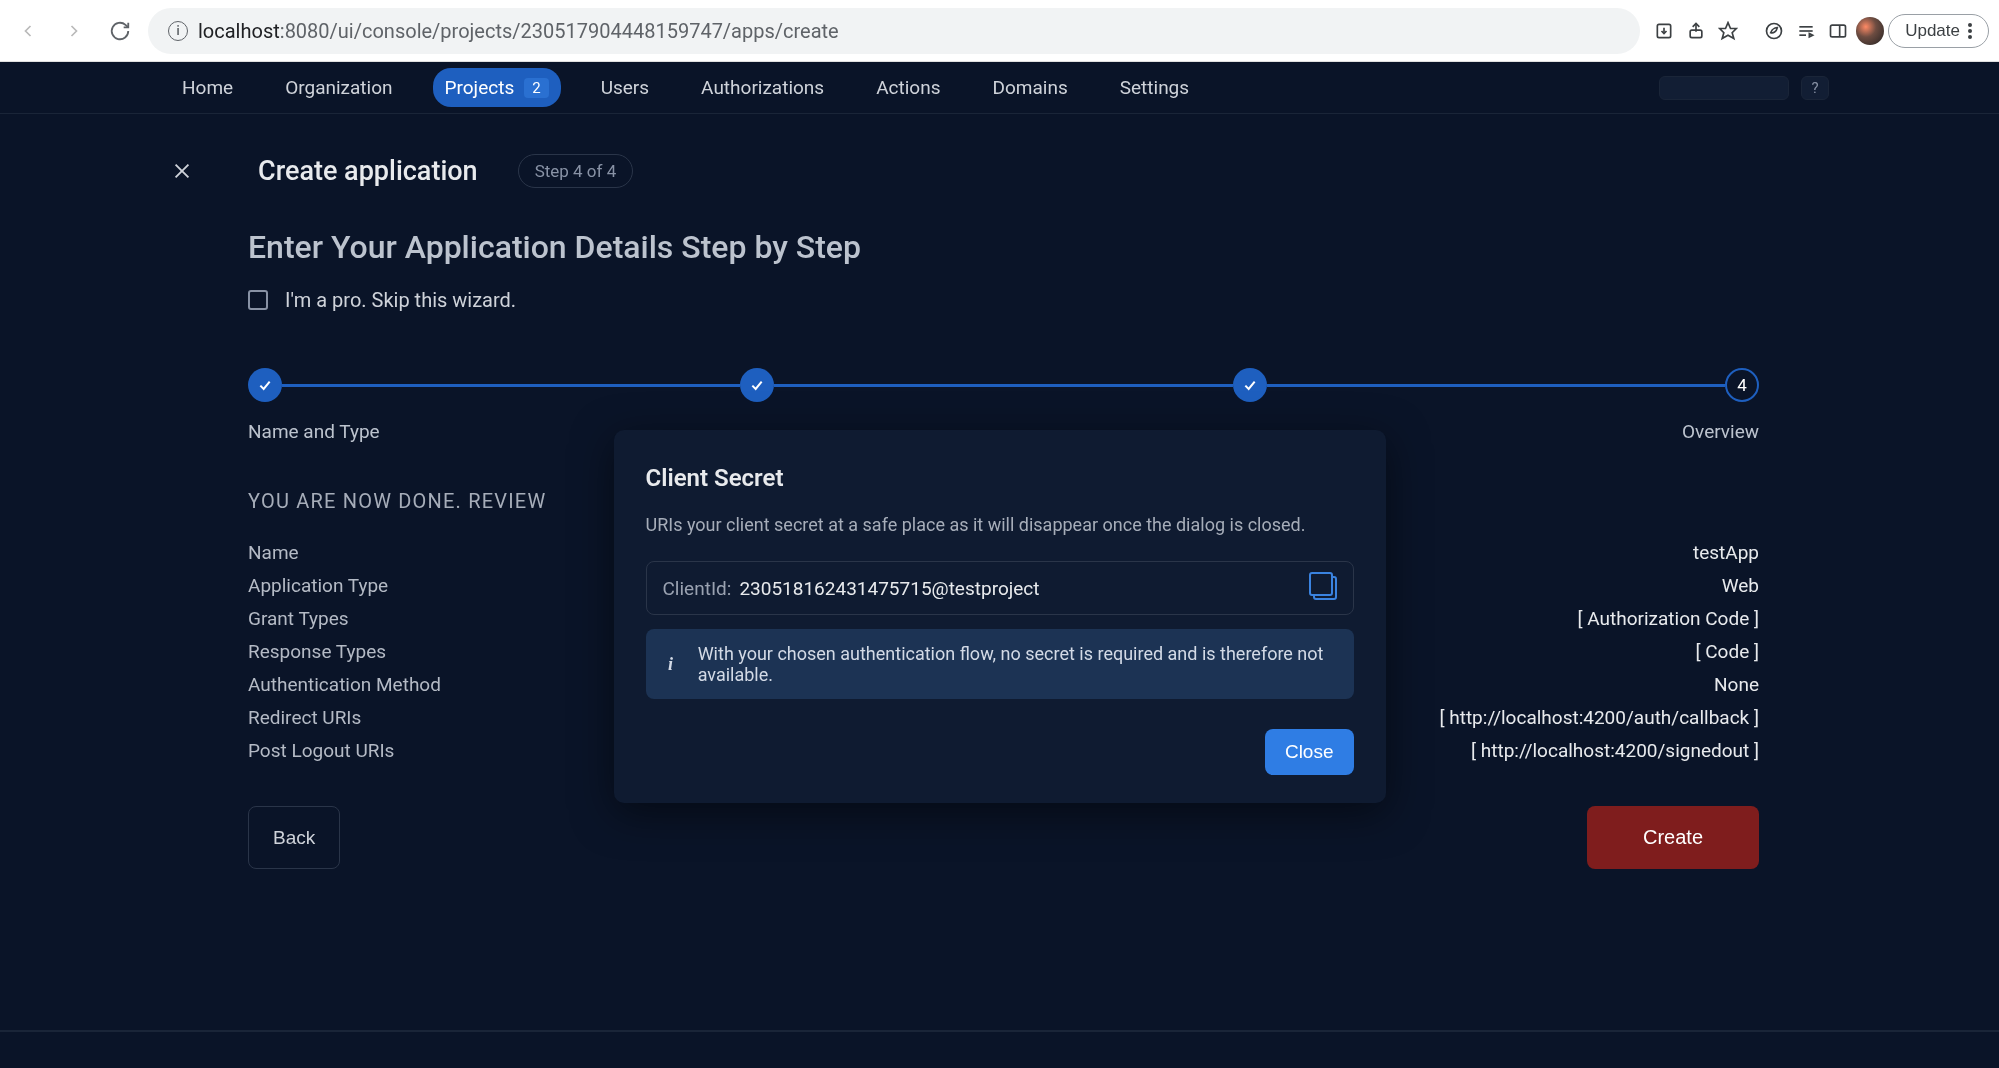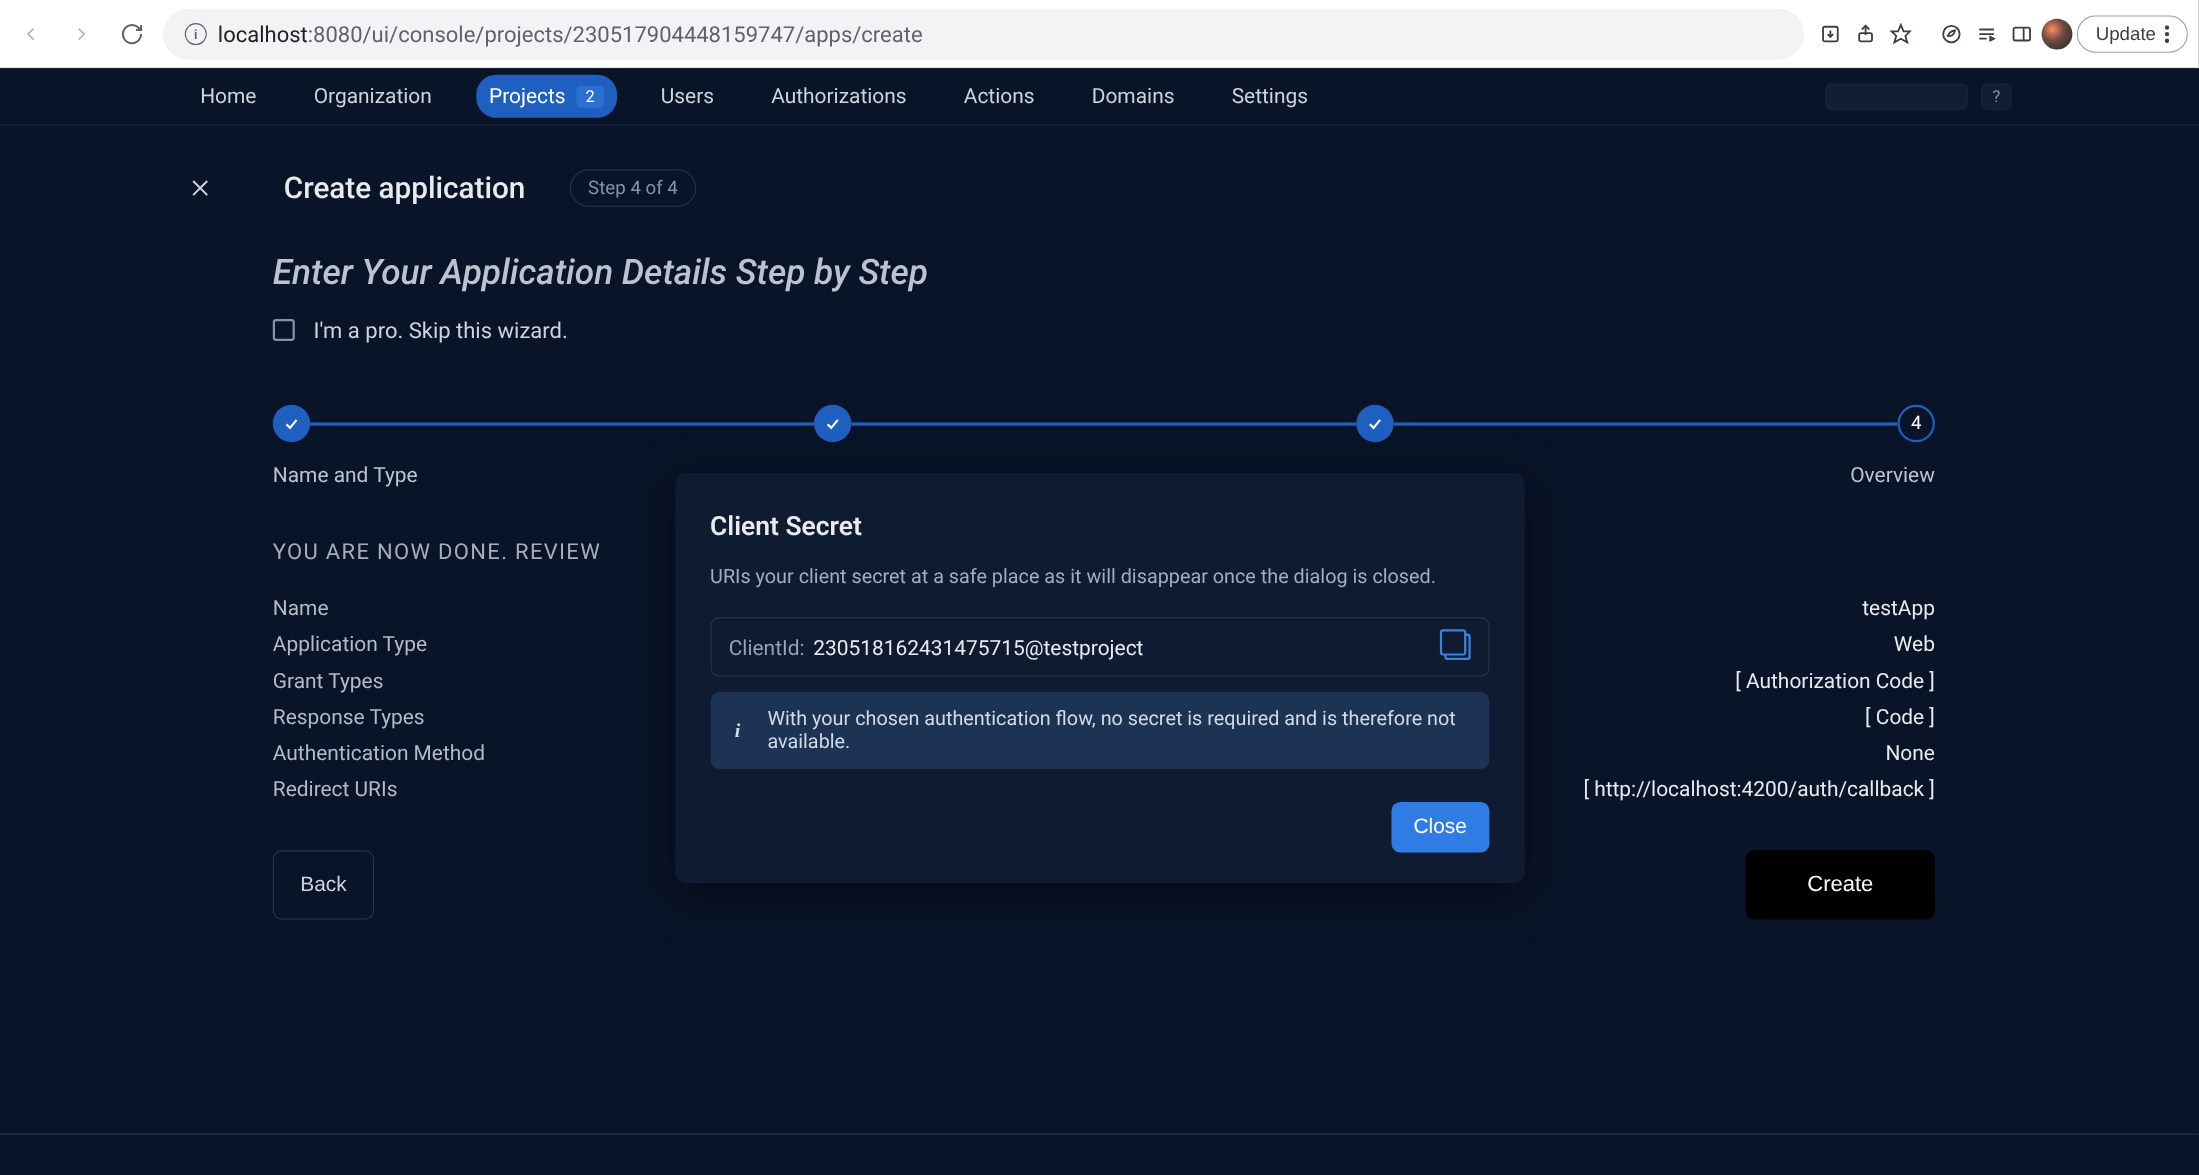--- a/index.html
+++ b/index.html
@@ -134,21 +134,20 @@
     color:#8892a5;
     font-size:17px;
     margin-left:16px;
   }
   .subhead {
     font-size:32px;
     color:#bcc3ce;
     font-weight:500;
     margin-left:78px;
     margin-bottom:22px;
-    font-style:italic;
   }
   .skip-row {
     margin-left:78px;
     display:flex;align-items:center; gap:17px;
     color:#cfd3da;
     font-size:20px;
     margin-bottom:56px;
   }
   .chk {
     width:20px;height:20px;border:2px solid #8892a5;border-radius:3px;
@@ -200,21 +199,21 @@
 
   .btn-row {
     margin:44px 0 0 78px;
     display:flex; justify-content:space-between;
   }
   .btn-back {
     border:1px solid #2a3549; background:transparent; color:#cfd3da;
     padding:12px 24px; border-radius:8px; font-size:19px;
   }
   .btn-create {
-    background:#000000; color:#fff; border:none;
+    background:#7f1d1d; color:#fff; border:none;
     padding:20px 56px; border-radius:8px; font-size:20px;
   }
 
   
   .modal {
     position:absolute;
     top:430px; left:50%; transform:translateX(-50%);
     width:772px;
     background:#0f1b31;
     border-radius:10px;
@@ -429,20 +428,24 @@
         <span class="v">[ Code ]</span>
       </div>
     <div class="kv-row">
         <span class="k">Authentication Method</span>
         <span class="v">None</span>
       </div>
     <div class="kv-row">
         <span class="k">Redirect URIs</span>
         <span class="v">[ http://localhost:4200/auth/callback ]</span>
       </div>
+    <div class="kv-row">
+        <span class="k">Post Logout URIs</span>
+        <span class="v">[ http://localhost:4200/signedout ]</span>
+      </div>
   </div>
 
   <div class="btn-row">
     <button class="btn-back">Back</button>
     <button class="btn-create">Create</button>
   </div>
 
 </div>
 
 <div class="modal">

